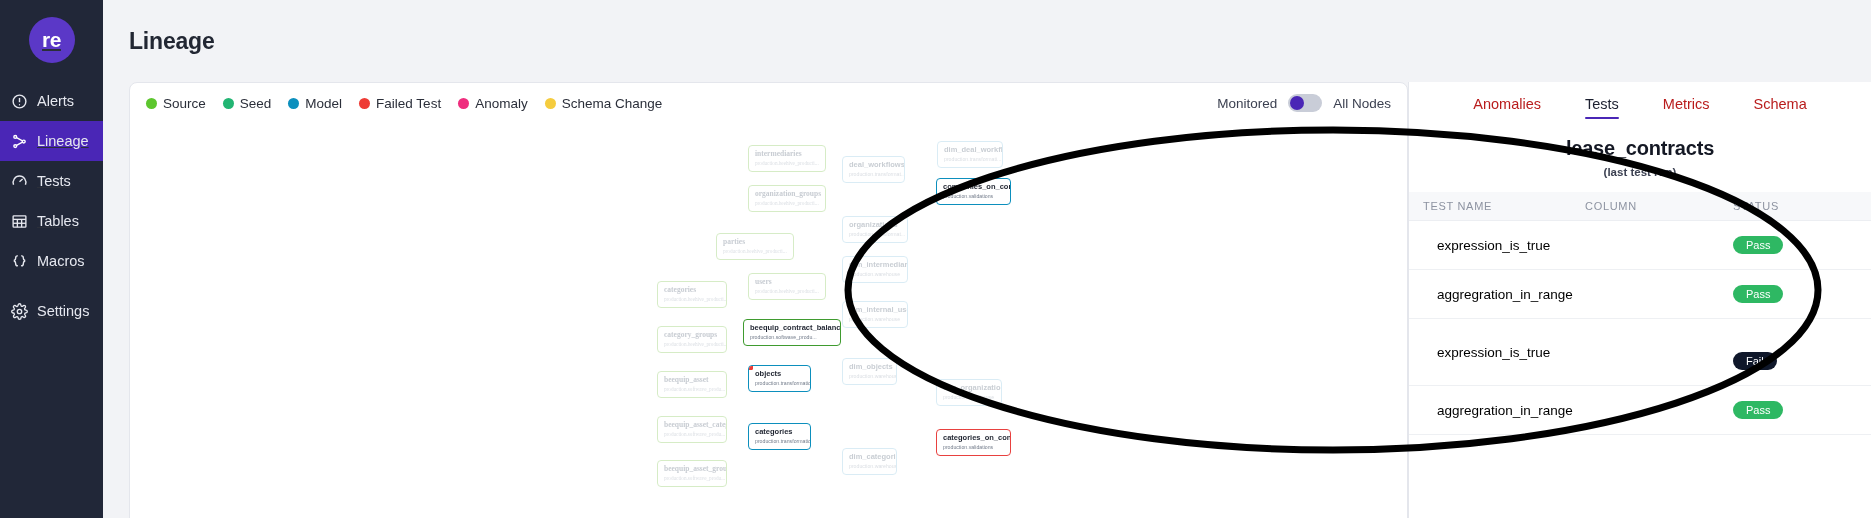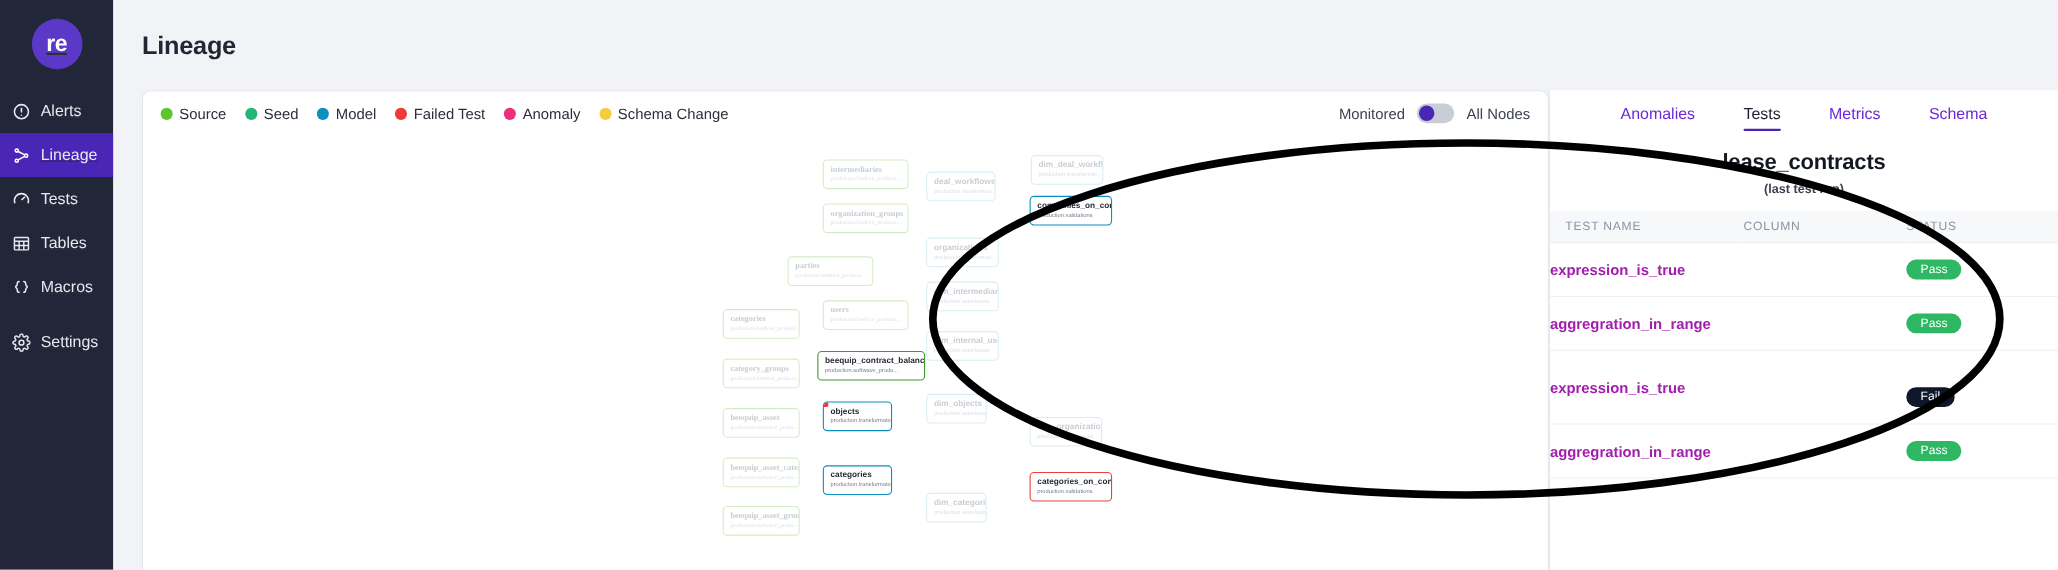--- a/index.html
+++ b/index.html
@@ -129,21 +129,21 @@
   .edges { position: absolute; inset: 0; pointer-events: none; }
 
   
   .side-panel {
     width: 463px; flex: 0 0 463px; background: #fff;
     border-left: 1px solid #e4e6ec;
     height: 436px; position: relative; overflow: hidden;
   }
   .tabs { display: flex; justify-content: center; gap: 44px; padding-top: 14px; }
   .tab {
-    font-size: 14.5px; color: #6d28d9; padding-bottom: 7px;
+    font-size: 14.5px; color: #b91c1c; padding-bottom: 7px;
     cursor: pointer; position: relative;
   }
   .tab.active { color: #1c2030; }
   .tab.active::after {
     content: ""; position: absolute; left: 0; right: 0; bottom: 0;
     height: 2.5px; background: #4a26b6; border-radius: 2px;
   }
   .panel-title {
     text-align: center; font-size: 20px; font-weight: 700;
     color: #141824; margin-top: 18px; letter-spacing: -0.2px;
@@ -156,21 +156,21 @@
     font-size: 11px; font-weight: 400; letter-spacing: 0.7px;
     color: #8d93a1; padding: 8px 0 8px 0; border-bottom: 1px solid #eceef2;
   }
   table.tests th.c1 { padding-left: 14px; width: 176px; }
   table.tests th.c2 { width: 148px; }
   table.tests td {
     padding: 15px 0; border-bottom: 1px solid #eef0f3; font-size: 13.5px;
     vertical-align: middle;
   }
   td.c1 { padding-left: 14px; }
-  td.c1 a { color: #a21caf; text-decoration: none; font-weight: 700; cursor: pointer; }
+  td.c1 a { color: #000000; text-decoration: none; font-weight: 400; cursor: pointer; padding-left: 28px; }
   .pill {
     display: inline-block; padding: 3px 13px; border-radius: 11px;
     font-size: 11px; color: #fff;
   }
   .pill.pass { background: #2eb863; }
   .pill.fail { background: #0f172a; margin-top: 18px; }
 
   
   .annot { position: absolute; inset: 0; pointer-events: none; z-index: 40; }
 </style>

